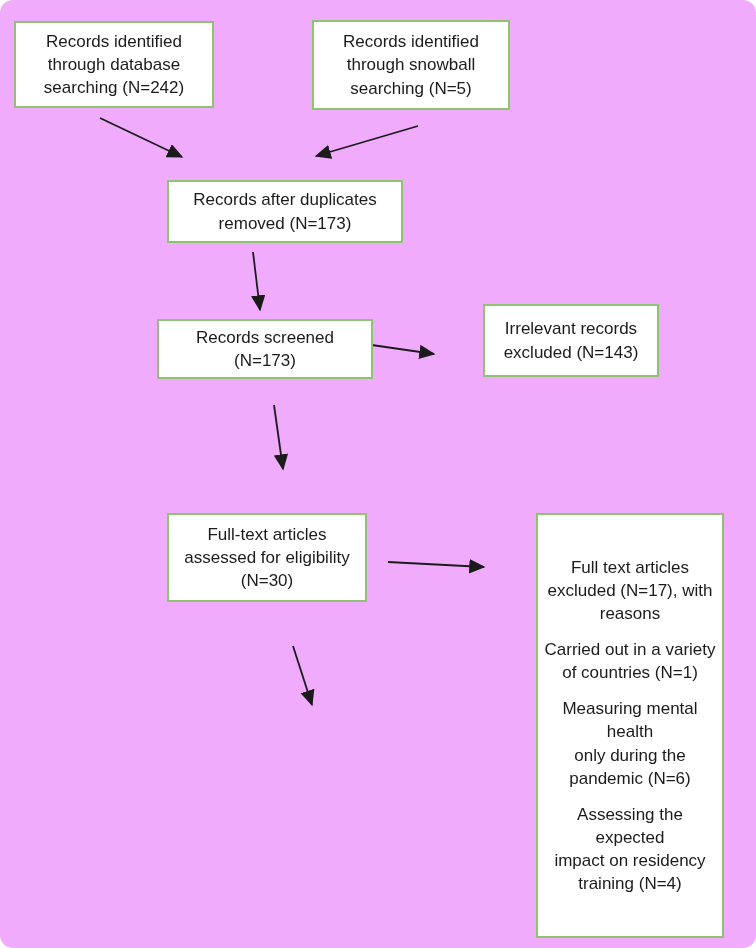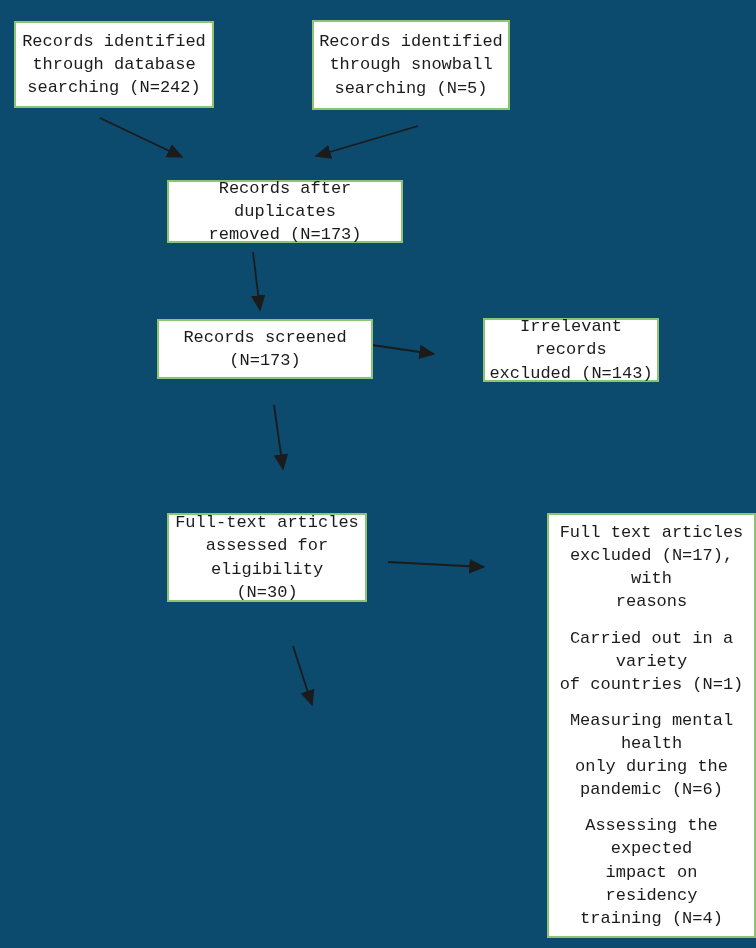--- a/index.html
+++ b/index.html
@@ -1,24 +1,25 @@
 <!DOCTYPE html>
 <html style="--green: #8dc471; --ink: #1b1b1b;"><head>
 <meta charset="utf-8">
 <style>
   :root { --green: #8dc471; --ink: #1b1b1b; }
   html, body { margin: 0; padding: 0; background: #ffffff; }
   .canvas {
     position: relative;
     width: 756px;
     height: 948px;
-    background: #0c4a6e;
-    font-family: Liberation Mono, monospace;
+    background: #f0abfc;
+    font-family: Liberation Sans, sans-serif;
     color: var(--ink);
     overflow: hidden;
+    border-radius: 13px;
   }
   .arrows {
     position: absolute;
     left: 0; top: 0;
     width: 756px; height: 948px;
     pointer-events: none;
   }
   .fbox {
     position: absolute;
     border: 2px solid var(--green);
@@ -37,23 +38,23 @@
     gap: 13px;
     padding: 20px 6px;
   }
   .fbox.multi .para { white-space: pre-line; }
 
   
   .b-db        { left: 14px;  top: 21px;  width: 200px; height: 87px; }
   .b-snowball  { left: 312px; top: 20px;  width: 198px; height: 90px; }
   .b-dup       { left: 167px; top: 180px; width: 236px; height: 63px; }
   .b-screened  { left: 157px; top: 319px; width: 216px; height: 60px; }
-  .b-irrel     { left: 483px; top: 318px; width: 176px; height: 64px; }
+  .b-irrel     { left: 483px; top: 304px; width: 176px; height: 73px; }
   .b-fulltext  { left: 167px; top: 513px; width: 200px; height: 89px; }
-  .b-excl      { left: 547px; top: 513px; width: 209px; height: 425px; text-align: center; }
+  .b-excl      { left: 536px; top: 513px; width: 188px; height: 425px; text-align: center; }
   .b-included  { left: 223px; top: 723px; width: 224px; height: 65px; }
 </style>
 </head>
 <body>
 
 <div class="canvas">
 
   <svg class="arrows" viewBox="0 0 756 948" xmlns="http://www.w3.org/2000/svg">
     <defs>
       <marker id="ah" markerWidth="11" markerHeight="9" refX="8.2" refY="4" orient="auto">

